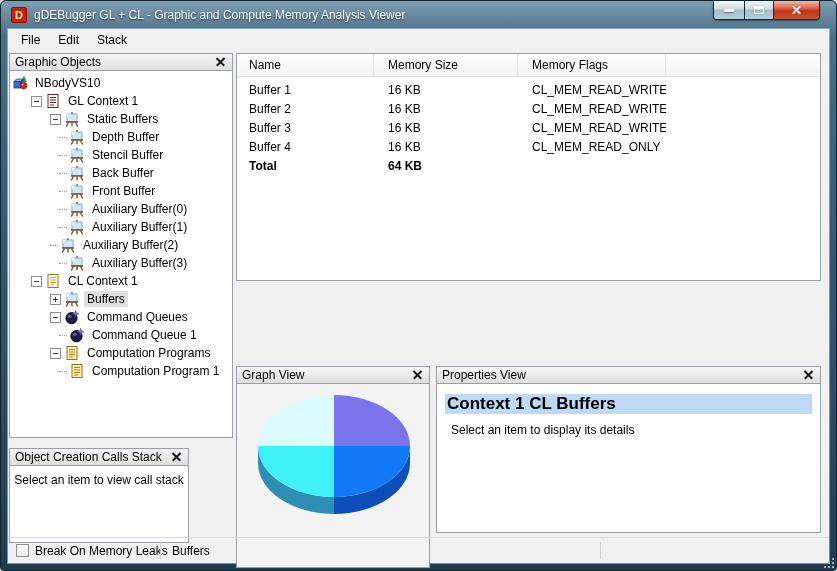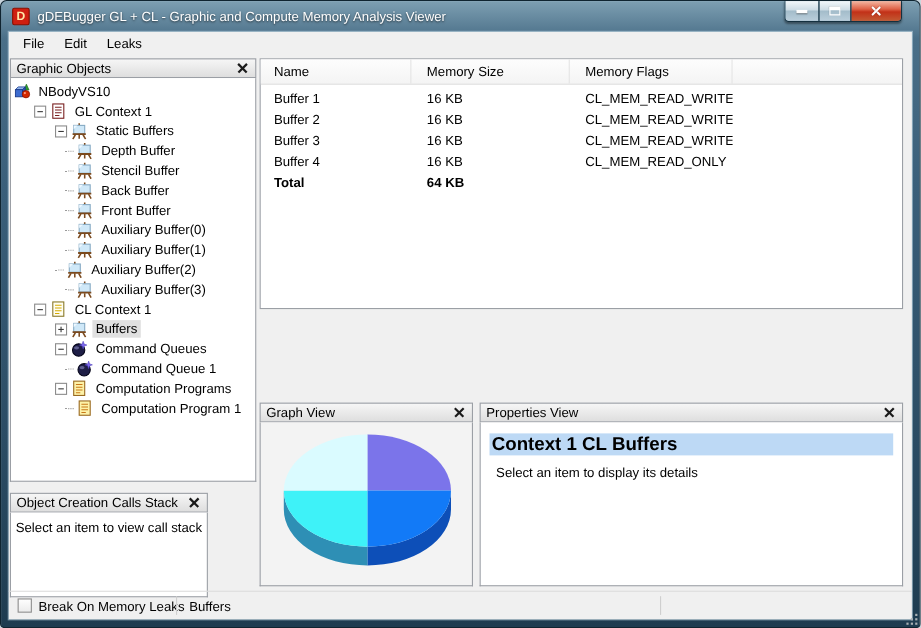--- a/index.html
+++ b/index.html
@@ -89,21 +89,21 @@
       </div>
     <div class="win-btn close">
         <span class="glyph-x"></span>
       </div>
   </div>
 
   <div class="client">
     <div class="menubar">
         <div class="menu-item">File</div>
         <div class="menu-item">Edit</div>
-        <div class="menu-item">Leaks</div>
+        <div class="menu-item">Stack</div>
       </div>
 
     <div class="panel" style="left:1px;top:24px;width:224px;height:385px;">
       <div class="panel-header">
         <span class="panel-title">Graphic Objects</span>
         <span class="x-icon"></span>
       </div>
       <div class="panel-body tree">
           <div class="tree-row" style="padding-left: 2px;">
             <span class="tree-ico">
@@ -384,21 +384,21 @@
             <div class="td" style="width: 148px;">CL_MEM_READ_ONLY</div>
           </div>
           <div class="tr bold">
             <div class="td" style="width: 137px;">Total</div>
             <div class="td" style="width: 144px;">64 KB</div>
             <div class="td" style="width: 148px;"></div>
           </div>
         </div>
     </div>
 
-    <div class="panel" style="left:228px;top:337px;width:194px;height:167px;">
+    <div class="panel" style="left:228px;top:337px;width:194px;height:202px;">
       <div class="panel-header">
         <span class="panel-title">Graph View</span>
         <span class="x-icon"></span>
       </div>
       <div class="panel-body graph-body">
         <svg width="192" height="147" viewBox="0 0 192 147">
             <path d="M173,62 L173,79 A76,51 0 0 1 97.00000000000001,130 L97.00000000000001,113 A76,51 0 0 0 173,62 Z" fill="#0d4fb8"></path>
             <path d="M97.00000000000001,113 L97.00000000000001,130 A76,51 0 0 1 21,79 L21,62.00000000000001 A76,51 0 0 0 97.00000000000001,113 Z" fill="#2e8fb5"></path>
             <path d="M97,62 L97,11 A76,51 0 0 1 173,62 Z" fill="#7b74ea"></path>
             <path d="M97,62 L173,62 A76,51 0 0 1 97.00000000000001,113 Z" fill="#127af7"></path>

